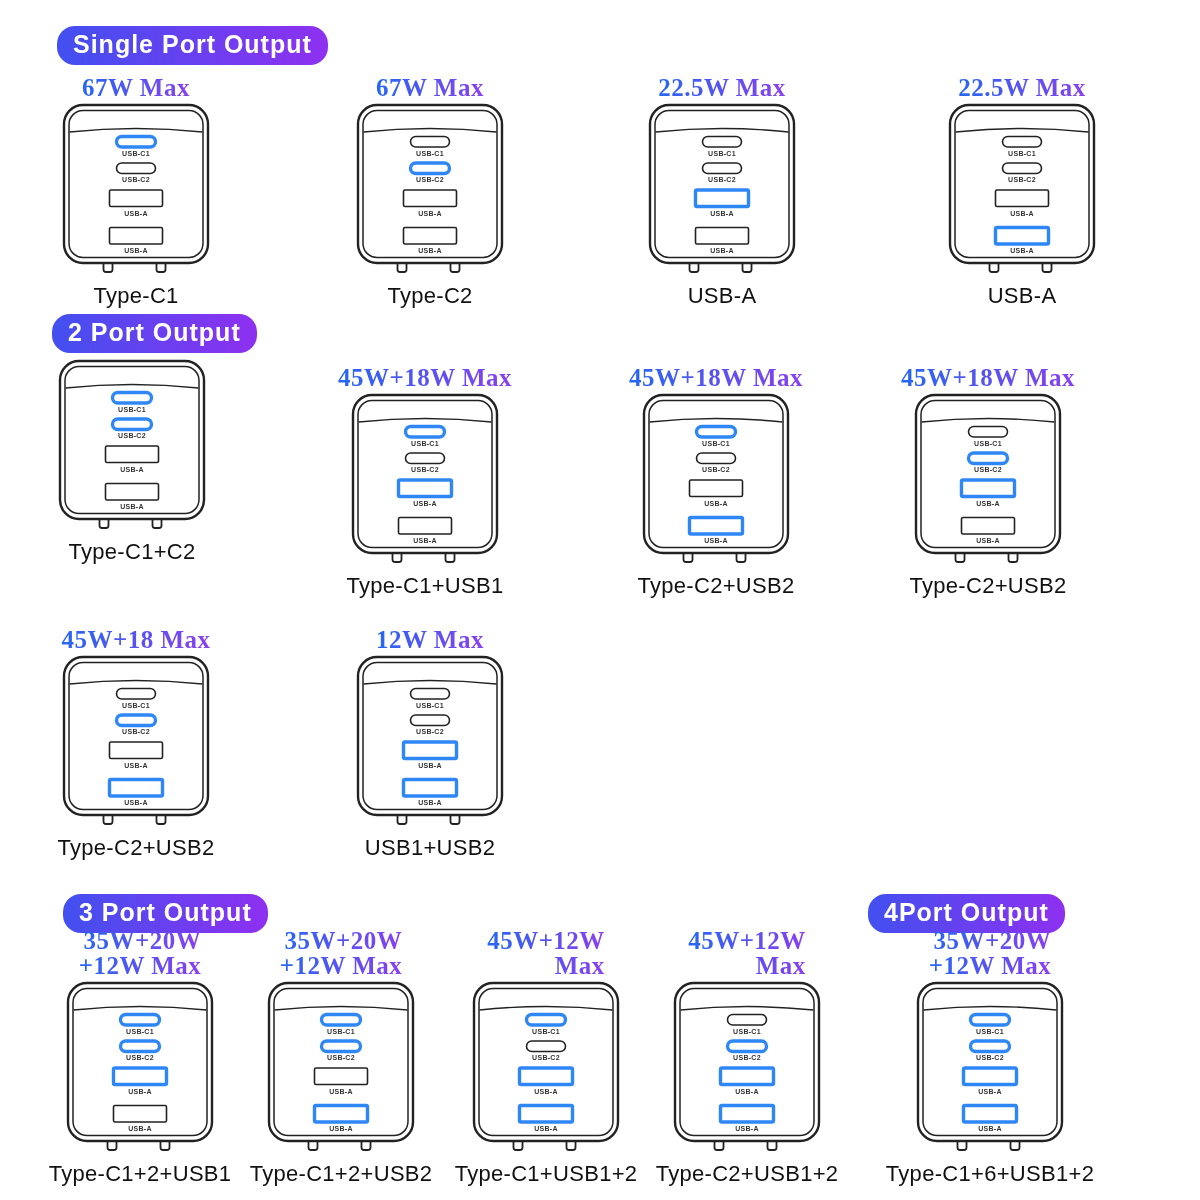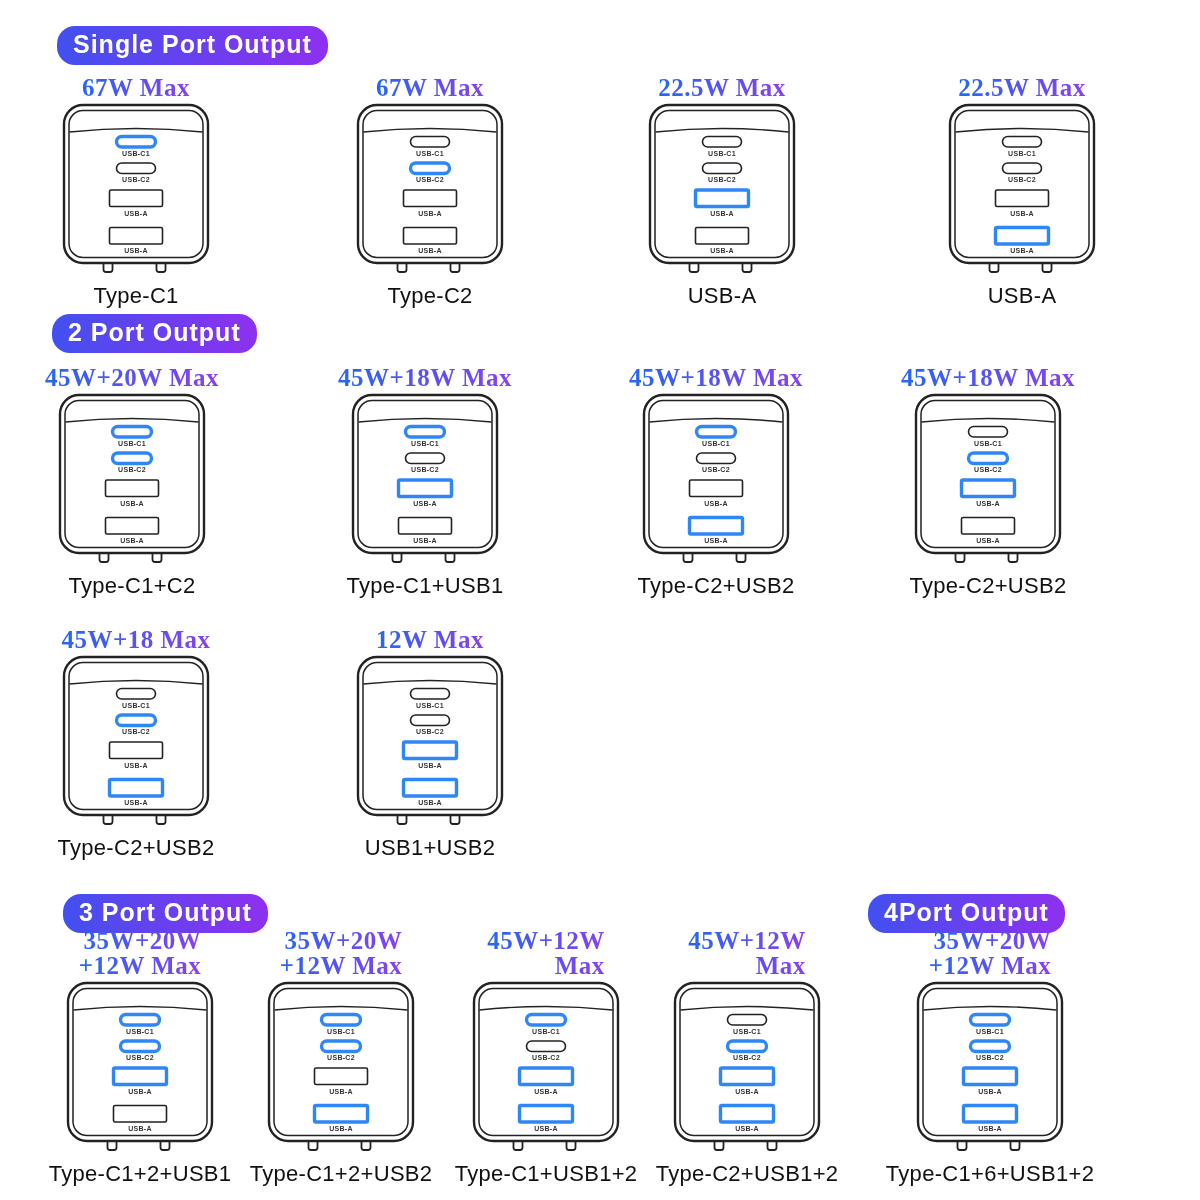--- a/index.html
+++ b/index.html
@@ -150,23 +150,20 @@
       <rect class="port usb-a" x="48.5" y="87" width="53" height="16.5" rx="1.5"></rect>
       <text class="port-label" x="75" y="112.5" text-anchor="middle">USB-A</text>
       <rect class="port usb-a active" x="48.5" y="124.5" width="53" height="16.5" rx="1.5"></rect>
       <text class="port-label" x="75" y="150" text-anchor="middle">USB-A</text>
     </svg>
     <div class="config-label">USB-A</div>
   </div>
     </div>
   <div class="row" id="row2">
       <div class="card">
-    <div class="power-wrap">
-      <span class="power">45W+20W Max</span>
-    </div>
     <svg class="charger" width="150" height="172" viewBox="0 0 150 172" xmlns="http://www.w3.org/2000/svg">
       <rect class="prong" x="42.5" y="156" width="9" height="13" rx="2.5"></rect>
       <rect class="prong" x="95.5" y="156" width="9" height="13" rx="2.5"></rect>
       <rect class="outline body-outer" x="3" y="2" width="144" height="158" rx="19"></rect>
       <rect class="outline body-inner" x="8" y="7.5" width="134" height="147" rx="14"></rect>
       <path class="face-seam" d="M 8.5 29 Q 75 22 141.5 29"></path>
       <rect class="port usb-c active" x="55.5" y="33.5" width="39" height="10.5" rx="5.25"></rect>
       <text class="port-label" x="75" y="52.5" text-anchor="middle">USB-C1</text>
       <rect class="port usb-c active" x="55.5" y="60" width="39" height="10.5" rx="5.25"></rect>
       <text class="port-label" x="75" y="79" text-anchor="middle">USB-C2</text>

